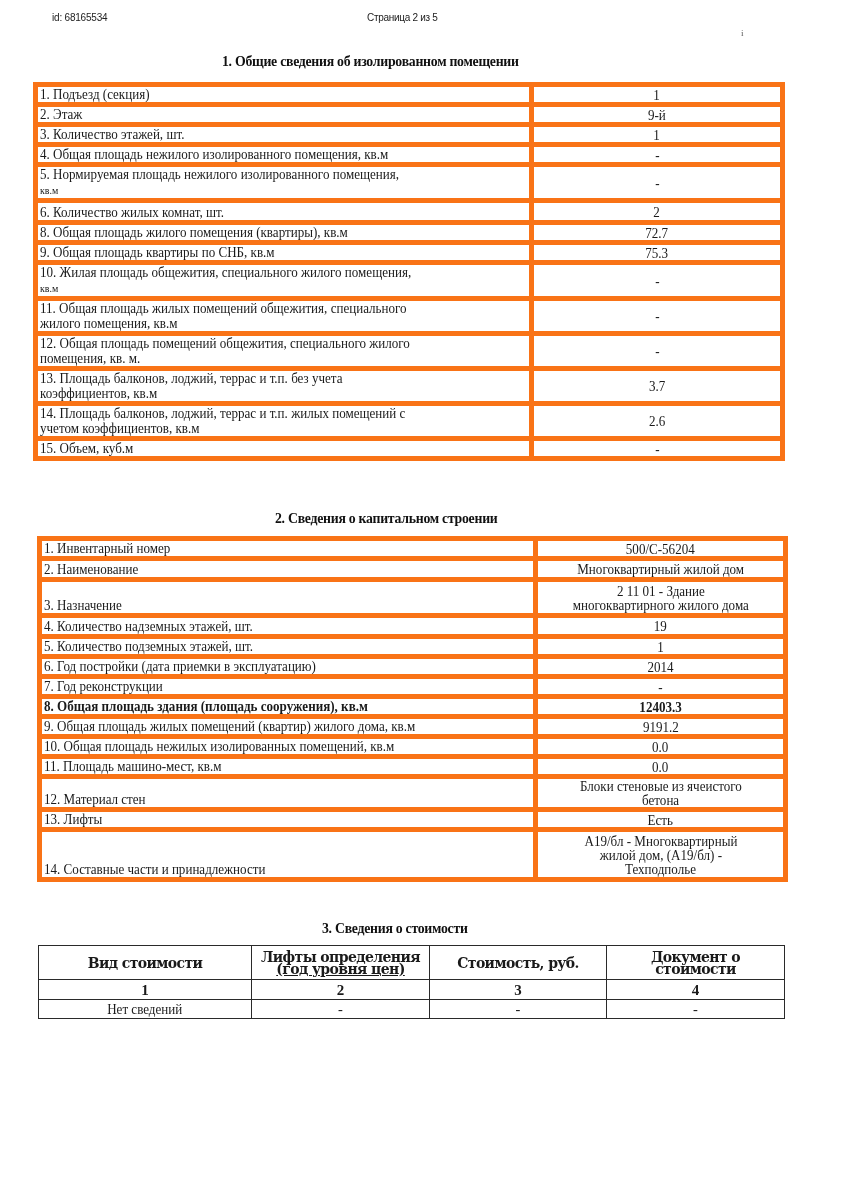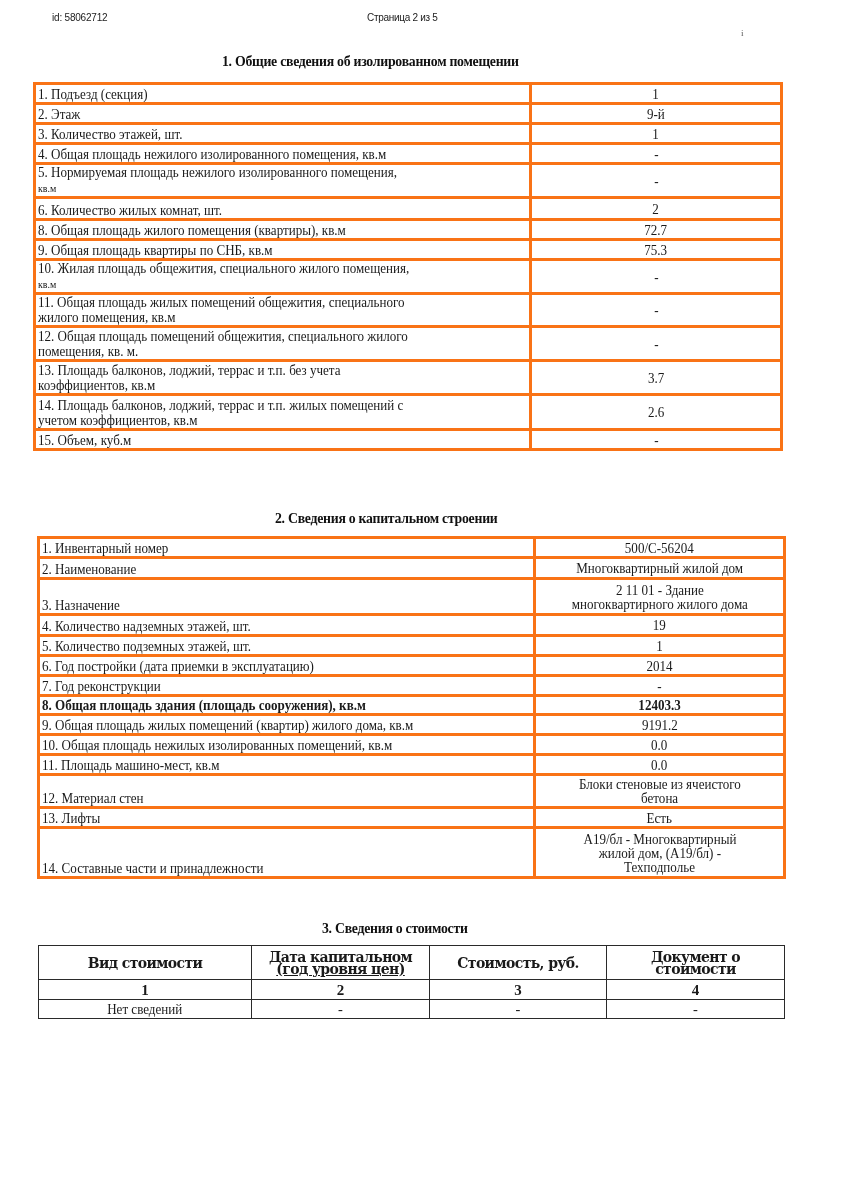--- a/index.html
+++ b/index.html
@@ -9,37 +9,37 @@
   }
   .hdr-id { position:absolute; left:52px; top:12px; font-size:10px; font-family:"Liberation Sans Narrow","Liberation Sans", sans-serif; letter-spacing:-0.2px; color:#222; }
   .hdr-page { position:absolute; left:367px; top:12px; font-size:10px; font-family:"Liberation Sans", sans-serif; letter-spacing:-0.3px; color:#222; }
   .hdr-mark { position:absolute; left:741px; top:28px; font-size:9px; color:#555; }
   .sec-title {
     position:absolute; font-weight:bold; font-size:15px; letter-spacing:-0.3px;
     font-family:"Liberation Serif", serif; transform:scaleX(0.92); transform-origin:left top; color:#111;
   }
   table.kv { position:absolute; border-collapse:collapse; table-layout:fixed; }
   table.kv td {
-    border:3px solid #f97316; padding:0 2px; font-size:14.5px; line-height:15px;
+    border:5px solid #f97316; padding:0 2px; font-size:14.5px; line-height:15px;
     vertical-align:bottom; overflow:hidden; color:#1a1a1a;
   }
   table.kv td.lbl { text-align:left; transform-origin:left; }
   table.kv td.val { text-align:center; vertical-align:middle; line-height:14px; }
   table.kv td .small { font-size:11px; }
   table.cost { position:absolute; border-collapse:collapse; table-layout:fixed; }
   table.cost td { border:1px solid #2a2a2a; text-align:center; padding:0 2px; font-size:14.5px; line-height:14px; color:#1a1a1a; }
   table.cost tr.head td { font-weight:bold; font-size:14px; line-height:12px; font-family:"DejaVu Serif", serif; transform:none; letter-spacing:-0.6px; }
   table.cost tr.nums td { font-weight:bold; font-size:15px; }
   .narrow { display:inline-block; transform:scaleX(0.9); transform-origin:left center; white-space:nowrap; }
   .narrowc { display:inline-block; transform:scaleX(0.9); transform-origin:center center; white-space:nowrap; }
 </style>
 </head>
 <body>
 
-<div class="hdr-id">id: 58062712</div>
+<div class="hdr-id">id: 68165534</div>
 <div class="hdr-page">Страница 2 из 5</div>
 <div class="hdr-mark">i</div>
 
 <div class="sec-title" style="left:222px; top:53px;">1. Общие сведения об изолированном помещении</div>
 <table class="kv" id="t1" style="left:33px; top:82px; width:747px;">
   <colgroup>
       <col style="width:496px">
       <col style="width:251px">
     </colgroup>
   <tbody>
@@ -233,21 +233,21 @@
   <colgroup>
       <col style="width:213px">
       <col style="width:178px">
       <col style="width:177px">
       <col style="width:178px">
     </colgroup>
   <tbody>
     <tr class="head" style="height:34px;">
       <td><span>Вид стоимости</span></td>
       <td>
-          <div>Дата капитальном</div>
+          <div>Лифты определения</div>
           <div style="text-decoration:underline;">(год уровня цен)</div>
         </td>
       <td><span>Стоимость, руб.</span></td>
       <td>
           <div>Документ о</div>
           <div>стоимости</div>
         </td>
     </tr>
     <tr class="nums" style="height:20px;">
       <td>1</td>

